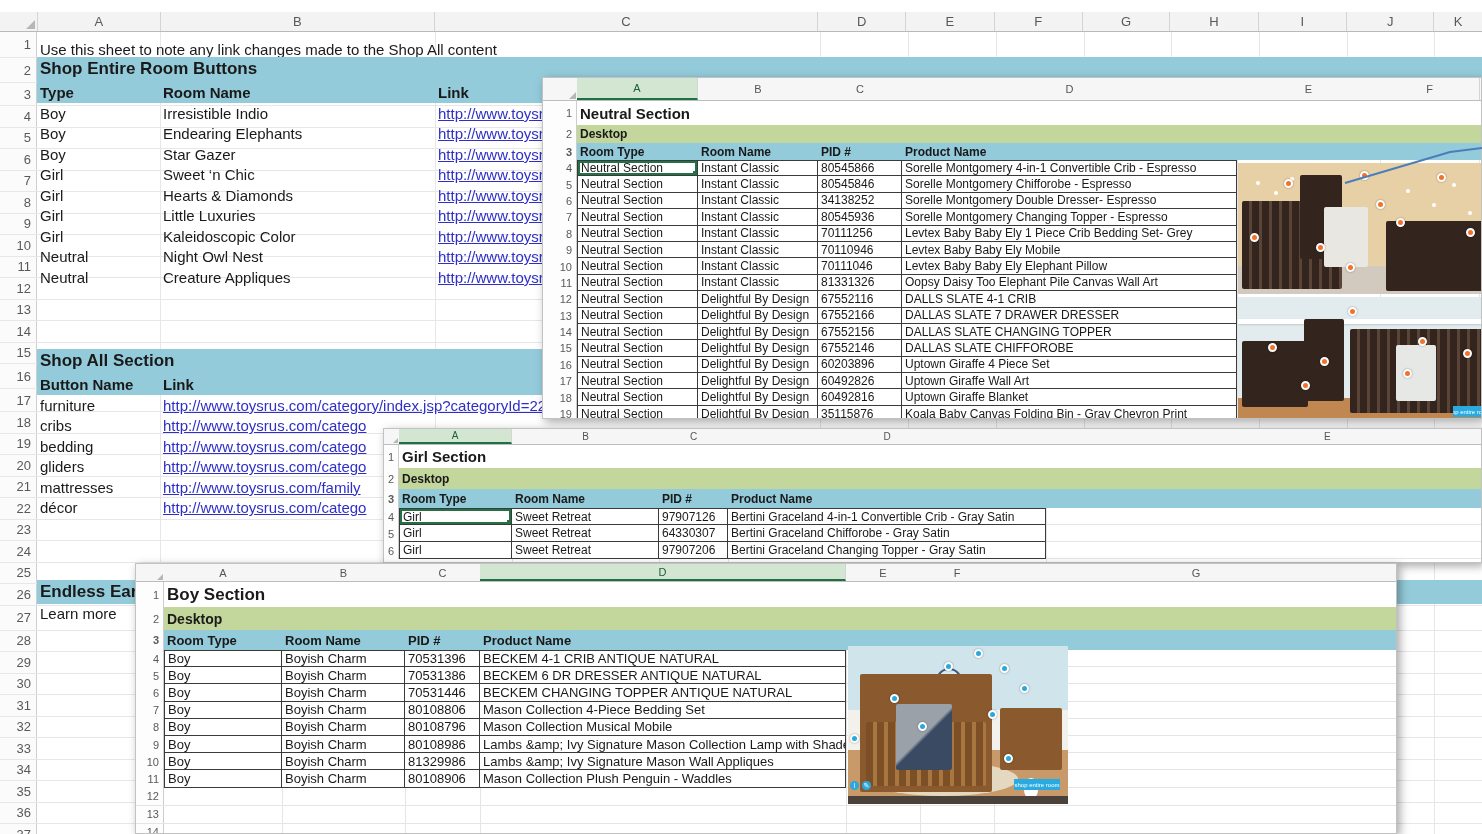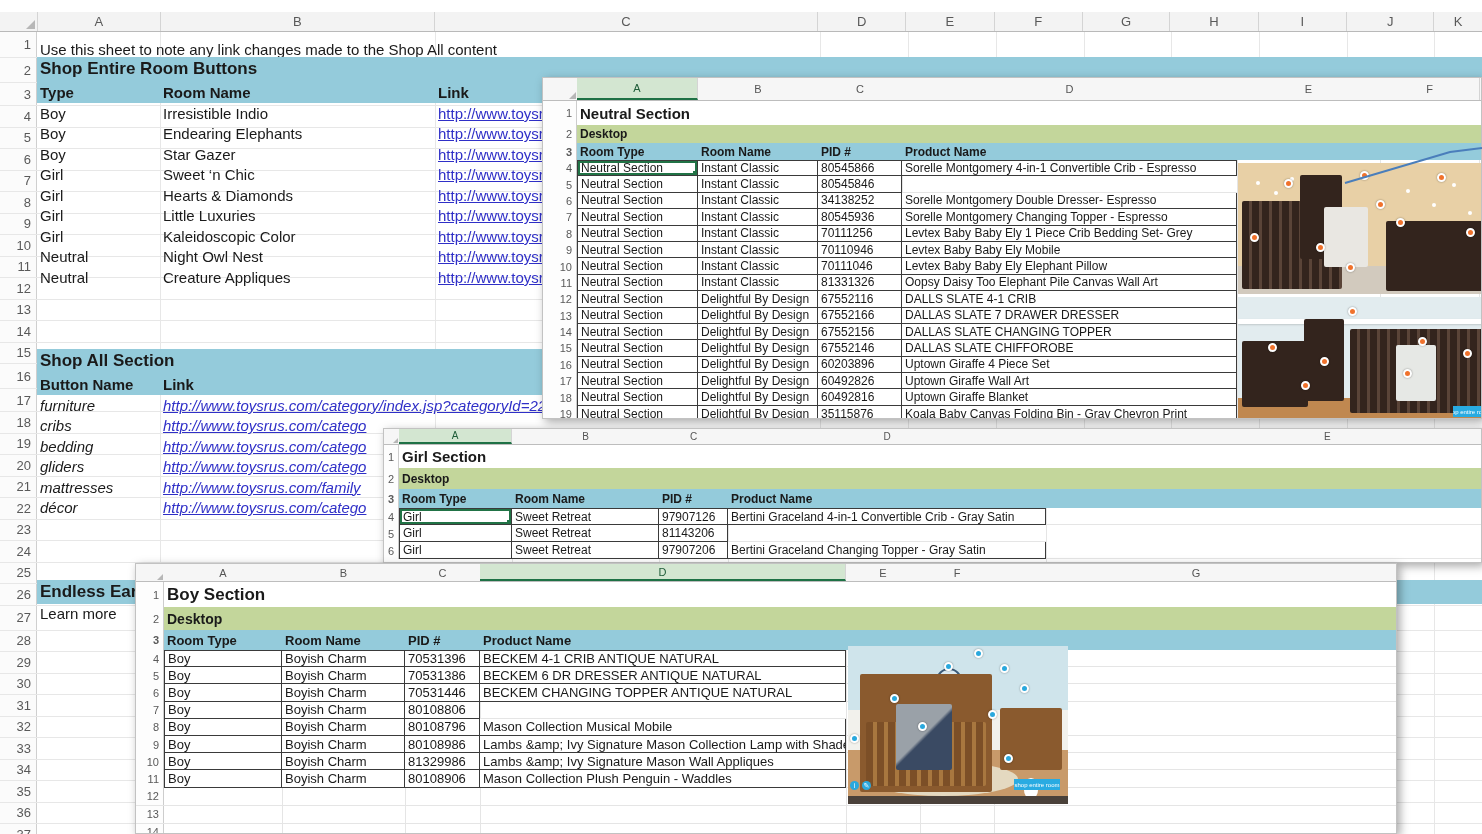--- a/index.html
+++ b/index.html
@@ -35,21 +35,21 @@
   .band.t16{top:349px;height:24px;}
   .band.t17{top:373px;height:22px;}
   .band.t27{top:579.5px;height:24px;}
   .bigtitle{font-size:17px;font-weight:bold;padding-left:3px;}
   .hcell{font-size:15px;font-weight:bold;position:absolute;}
   .mrows{position:absolute;left:0;width:900px;}
   .mrows.er{top:103px;}
   .mrows.sa{top:395px;}
   .mrows > div{height:20.5px;display:grid;align-items:center;font-size:15px;}
   .mrows.er > div{grid-template-columns:40px 123px 275px 110px;}
-  .mrows.sa > div{grid-template-columns:40px 123px 760px;font-style:italic;}
+  .mrows.sa > div{grid-template-columns:40px 123px 760px;}
   .mcellA{grid-column:2;white-space:nowrap;overflow:hidden;}
   .mcellB{grid-column:3;white-space:nowrap;overflow:hidden;}
   .mlink{grid-column:4;white-space:nowrap;overflow:hidden;width:107px;
          color:#2f2fc7;text-decoration:underline;}
   .salink{grid-column:3;white-space:nowrap;overflow:hidden;width:223px;
           color:#2f2fc7;text-decoration:underline;}
   .mrows.sa > div:nth-of-type(1) .salink{width:382px;}
   .learnmore{position:absolute;left:40px;top:603.5px;height:20.5px;display:flex;align-items:center;font-size:15px;}
   
   .win{position:absolute;background:#fff;border:1px solid #c2c2c2;box-sizing:border-box;
@@ -492,20 +492,21 @@
           <div class="wc">80545866</div>
           <div class="wc">Sorelle Montgomery 4-in-1 Convertible Crib - Espresso</div>
           <div class="wfill"></div>
         </div>
 
         <div class="wrow">
           <div class="wnum">5</div>
           <div class="wc ca">Neutral Section</div>
           <div class="wc">Instant Classic</div>
           <div class="wc">80545846</div>
+          <div class="wc">Sorelle Montgomery Chifforobe - Espresso</div>
           <div class="wfill"></div>
         </div>
 
         <div class="wrow">
           <div class="wnum">6</div>
           <div class="wc ca">Neutral Section</div>
           <div class="wc">Instant Classic</div>
           <div class="wc">34138252</div>
           <div class="wc">Sorelle Montgomery Double Dresser- Espresso</div>
           <div class="wfill"></div>
@@ -705,21 +706,22 @@
           <div class="wc">Sweet Retreat</div>
           <div class="wc">97907126</div>
           <div class="wc">Bertini Graceland 4-in-1 Convertible Crib - Gray Satin</div>
           <div class="wfill"></div>
         </div>
 
         <div class="wrow">
           <div class="wnum">5</div>
           <div class="wc ca">Girl</div>
           <div class="wc">Sweet Retreat</div>
-          <div class="wc">81143206</div>
+          <div class="wc">64330307</div>
+          <div class="wc">Bertini Graceland Chifforobe - Gray Satin</div>
           <div class="wfill"></div>
         </div>
 
         <div class="wrow">
           <div class="wnum">6</div>
           <div class="wc ca">Girl</div>
           <div class="wc">Sweet Retreat</div>
           <div class="wc">97907206</div>
           <div class="wc">Bertini Graceland Changing Topper - Gray Satin</div>
           <div class="wfill"></div>
@@ -789,20 +791,21 @@
           <div class="wc">70531446</div>
           <div class="wc">BECKEM CHANGING TOPPER ANTIQUE NATURAL</div>
           <div class="wfill"></div>
         </div>
 
         <div class="wrow">
           <div class="wnum">7</div>
           <div class="wc ca">Boy</div>
           <div class="wc">Boyish Charm</div>
           <div class="wc">80108806</div>
+          <div class="wc">Mason Collection 4-Piece Bedding Set</div>
           <div class="wfill"></div>
         </div>
 
         <div class="wrow">
           <div class="wnum">8</div>
           <div class="wc ca">Boy</div>
           <div class="wc">Boyish Charm</div>
           <div class="wc">80108796</div>
           <div class="wc">Mason Collection Musical Mobile</div>
           <div class="wfill"></div>

